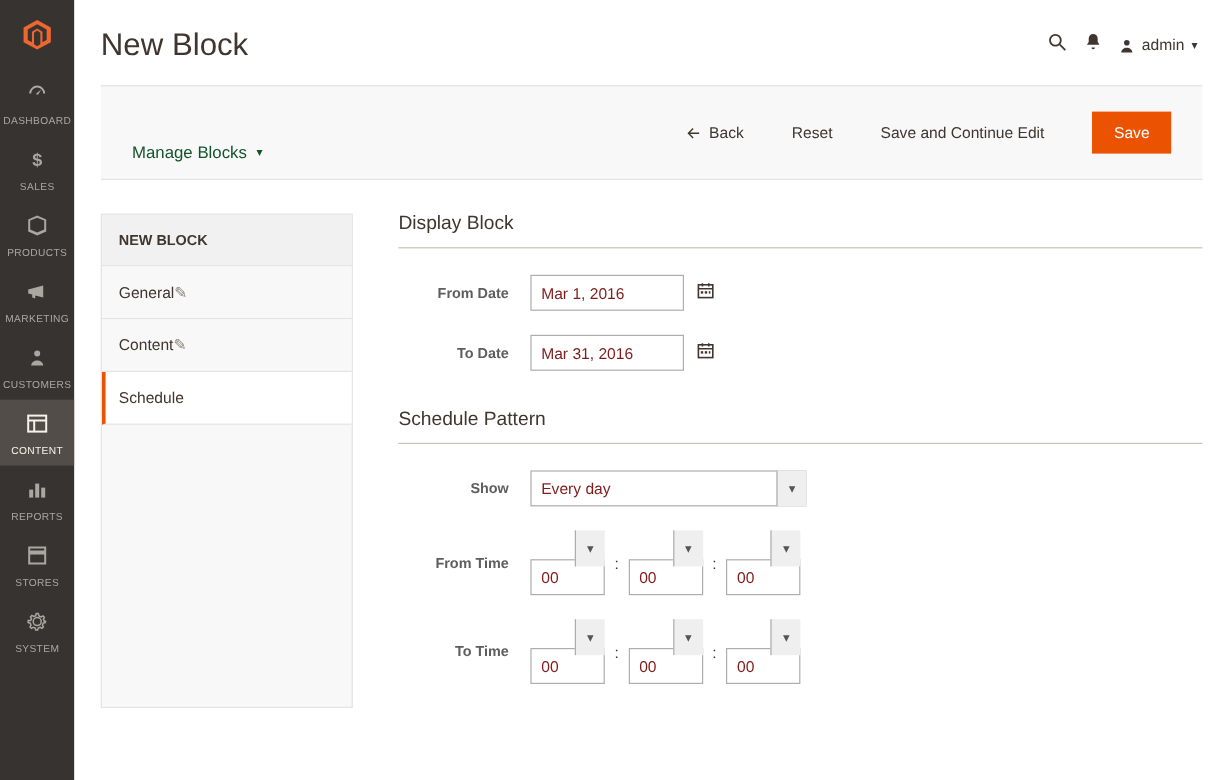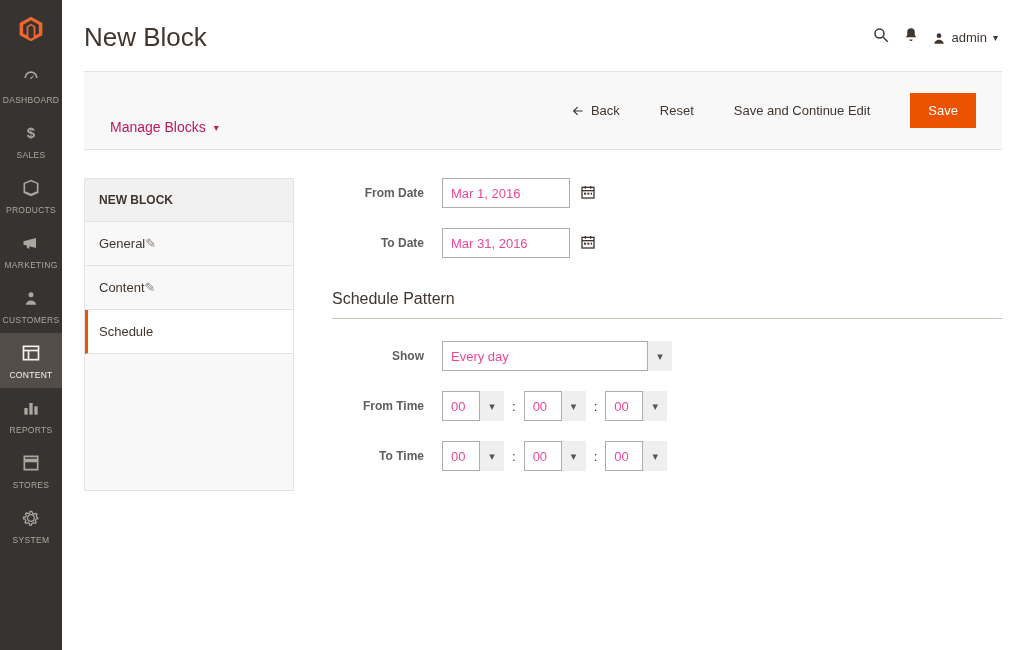--- a/index.html
+++ b/index.html
@@ -93,21 +93,21 @@
     align-items: center;
     justify-content: space-between;
     padding: 14px 26px;
     margin: 8px 22px 0 22px;
   }
   .toolbar-left {
     display: flex;
     align-items: center;
     gap: 8px;
     font-size: 14px;
-    color: #be185d;
+    color: #14532d;
     cursor: pointer;
     margin-top: 33px;
   }
   .toolbar-left .caret { font-size: 10px; }
   .toolbar-right {
     display: flex;
     align-items: center;
     gap: 40px;
     font-size: 13px;
     color: #41362f;
@@ -183,36 +183,36 @@
     font-size: 12px;
     color: #5e5e5e;
     font-weight: 600;
   }
   .form-control {
     height: 30px;
     border: 1px solid #adadad;
     padding: 0 8px;
     font-size: 13px;
     background: #fff;
-    color: #ec4899;
+    color: #7f1d1d;
   }
   input.form-control { width: 128px; }
   .cal-icon { margin-left: 10px; color: #41362f; font-size: 15px; cursor: pointer; }
   .cal-icon svg { width: 16px; height: 16px; fill: #41362f; }
   .select-wrap {
     position: relative;
     display: inline-flex;
   }
   .select-wrap select.form-control {
     appearance: none;
     -webkit-appearance: none;
     padding-right: 30px;
   }
   .select-wrap select.form-control.wide { width: 230px; }
-  .select-wrap select.form-control.narrow { width: 62px; }
+  .select-wrap select.form-control.narrow { width: 62px; margin-top: 24px; }
   .select-wrap::after {
     content: "▾";
     position: absolute;
     right: 0;
     top: 0;
     width: 24px;
     height: 30px;
     display: flex;
     align-items: center;
     justify-content: center;
@@ -353,20 +353,21 @@
         <div class="side-tab">
           <span>Content</span>
           <span class="edit-icon">✎</span>
         </div>
         <div class="side-tab active">
           <span>Schedule</span>
         </div>
       </div>
 
       <div class="form-main">
+        <div class="section-title">Display Block</div>
 
         <div class="form-row">
           <div class="form-label">From Date</div>
           <input class="form-control" type="text" value="Mar 1, 2016" style="">
           <span class="cal-icon"><svg viewBox="0 0 24 24">
                 <rect x="3" y="5" width="18" height="16" fill="none" stroke="#41362f" stroke-width="2"></rect>
                 <line x1="3" y1="10" x2="21" y2="10" stroke="#41362f" stroke-width="2"></line>
                 <line x1="8" y1="3" x2="8" y2="7" stroke="#41362f" stroke-width="2"></line>
                 <line x1="16" y1="3" x2="16" y2="7" stroke="#41362f" stroke-width="2"></line>
                 <rect x="6" y="13" width="3" height="3"></rect>

